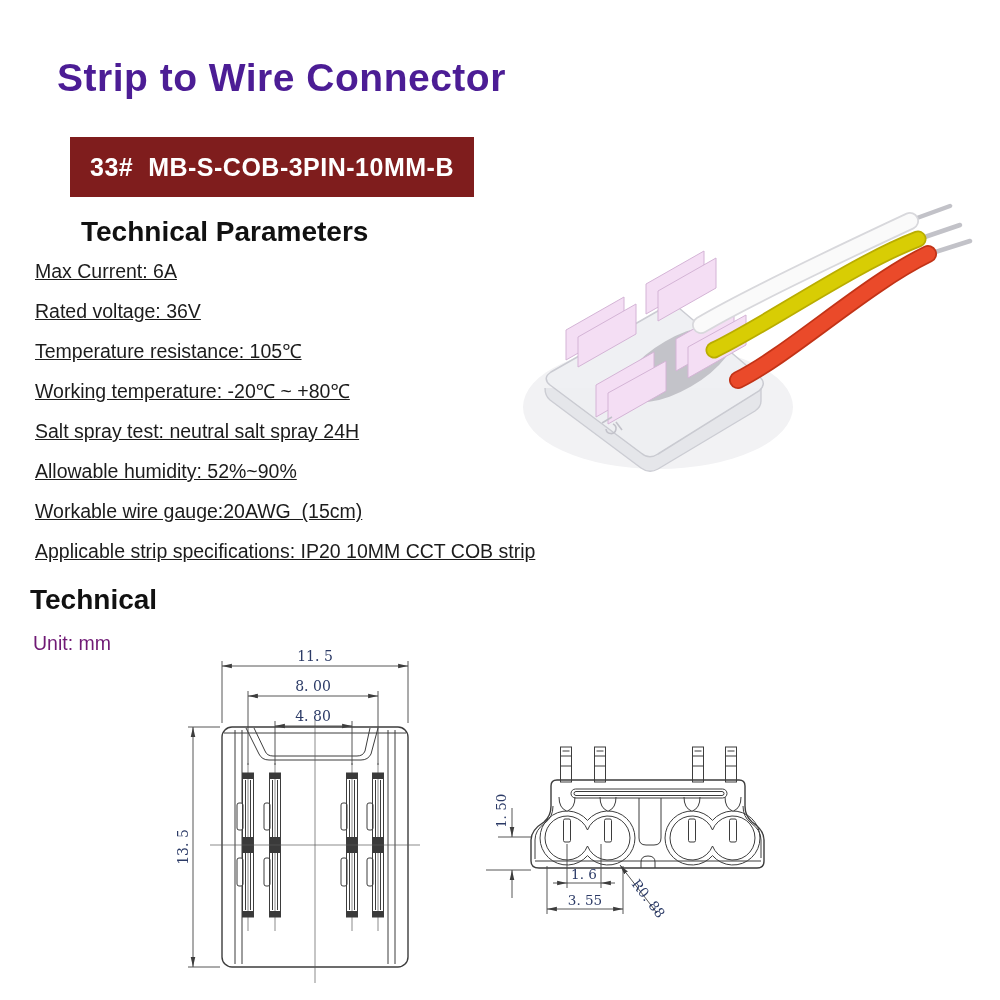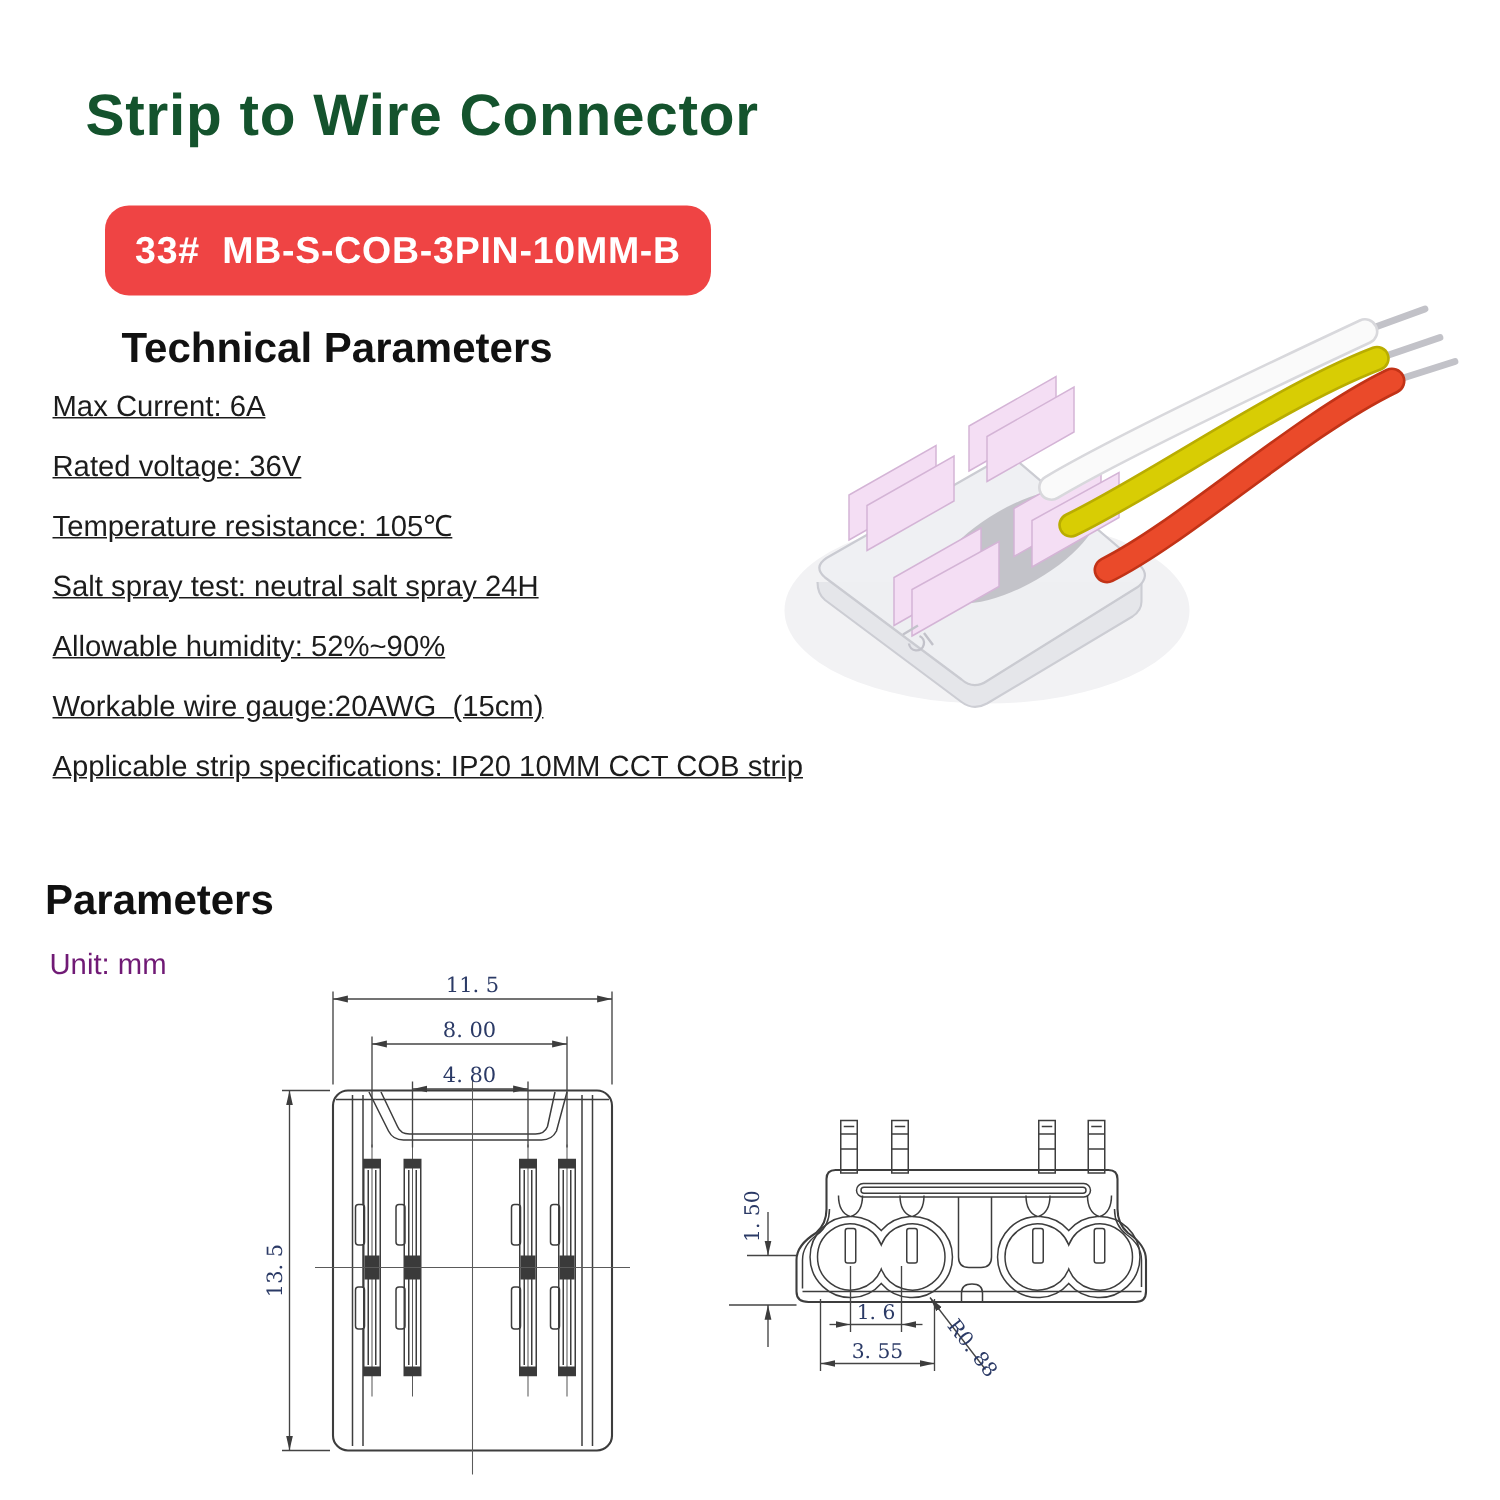--- a/index.html
+++ b/index.html
@@ -3,26 +3,26 @@
 <meta charset="utf-8">
 <style>
   * { margin:0; padding:0; box-sizing:border-box; }
   html,body { background:#ffffff; }
   .page {
     position:relative; width:1000px; height:1000px; background:#ffffff;
     font-family:"Liberation Sans", sans-serif; color:#1a1a1a; overflow:hidden;
   }
   .title {
     position:absolute; left:57px; top:56px;
-    font-size:39px; font-weight:700; letter-spacing:0.5px; color:#14532d;
+    font-size:39px; font-weight:700; letter-spacing:0.5px; color:#4c1d95;
     white-space:pre;
   }
   .badge {
     position:absolute; left:70px; top:137px; width:404px; height:60px;
-    background:#ef4444; border-radius:16px;
+    background:#7f1d1d; border-radius:0;
     display:flex; align-items:center; justify-content:center;
   }
   .badge-text {
     color:#ffffff; font-size:25px; font-weight:700; letter-spacing:0.5px; white-space:pre;
   }
   .section-heading {
     position:absolute; font-size:28px; font-weight:700; color:#111; white-space:pre;
   }
   .h-tech { left:34px; top:216px;margin-left:47px; }
   .h-dim  { left:30px; top:584px; }
@@ -58,27 +58,28 @@
   <div class="badge">
     <span class="badge-text">33#  MB-S-COB-3PIN-10MM-B</span>
   </div>
 
   <div class="section-heading h-tech">Technical Parameters</div>
 
   <div class="params">
     <p class="param">Max Current: 6A</p>
     <p class="param">Rated voltage: 36V</p>
     <p class="param">Temperature resistance: 105℃</p>
+    <p class="param">Working temperature: -20℃ ~ +80℃</p>
     <p class="param">Salt spray test: neutral salt spray 24H</p>
     <p class="param">Allowable humidity: 52%~90%</p>
     <p class="param">Workable wire gauge:20AWG  (15cm)</p>
     <p class="param">Applicable strip specifications: IP20 10MM CCT COB strip</p>
   </div>
 
-  <div class="section-heading h-dim">Parameters</div>
+  <div class="section-heading h-dim">Technical</div>
   <div class="unit-label">Unit: mm</div>
 
   <svg class="photo drawing" width="475" height="300" viewBox="0 0 475 300">
     <g>
       <ellipse cx="140" cy="215" rx="135" ry="62" fill="#f2f2f4"></ellipse>
       <path d="M243,196 V209 Q243,215 237,219 L140,277 Q131,282 123,276 L32,208 Q27,204 27,196" fill="#e4e5ea" stroke="#c9cad1" stroke-width="1.4" opacity="0.92"></path>
       <path d="M145,116 Q153,110 161,116 L242,185 Q249,192 241,199 L140,262 Q131,268 123,261 L32,193 Q24,186 33,180 Z" fill="#eff0f3" stroke="#c9cad1" stroke-width="1.5" opacity="0.96"></path>
     </g>
 
     <g fill="#f4def4" stroke="#d4b4d6" stroke-width="1">

